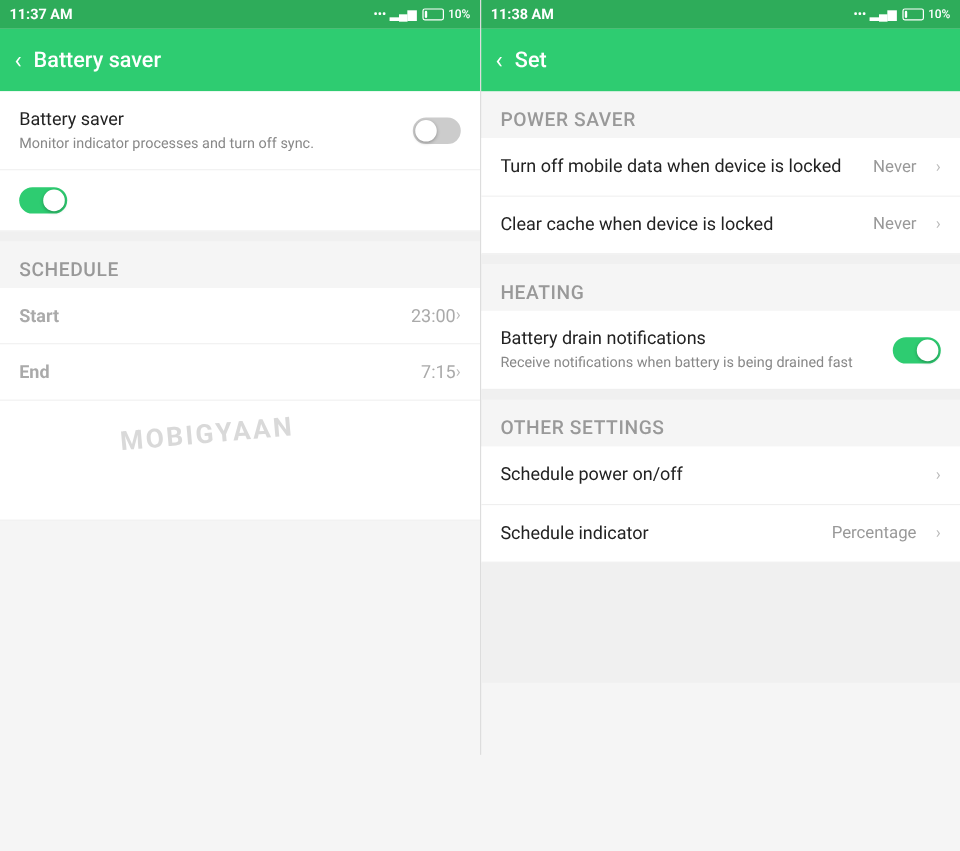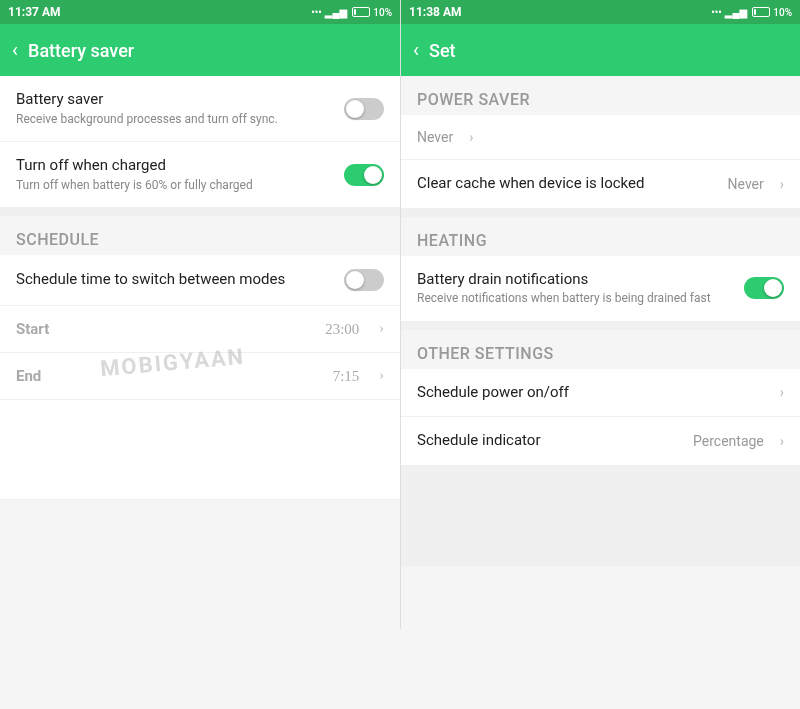--- a/index.html
+++ b/index.html
@@ -111,21 +111,21 @@
     
     .schedule-row {
       background: white;
       padding: 14px 16px;
       display: flex;
       align-items: center;
       justify-content: space-between;
       border-bottom: 1px solid #efefef;
     }
     .schedule-label { font-size: 15px; color: #aaa; font-weight: bold; }
-    .schedule-value { font-size: 15px; color: #aaa; display: flex; align-items: center; gap: 20px; font-family: Liberation Serif, serif; }
+    .schedule-value { font-size: 15px; color: #aaa; display: flex; align-items: center; gap: 0; }
 
     .empty-section { height: 100px; background: white; border-bottom: 1px solid #efefef; }
 
     
     .watermark-overlay {
       position: absolute;
       top: 350px;
       left: 100px;
       font-size: 22px;
       font-weight: bold;
@@ -156,49 +156,37 @@
   <div class="top-bar">
     <span class="back-arrow">‹</span>
     <span class="title">Battery saver</span>
   </div>
 
   <div class="content">
 
     <div class="settings-item">
       <div class="settings-item-text">
         <div class="settings-item-title">Battery saver</div>
-        <div class="settings-item-subtitle">Receive background processes and turn off sync.</div>
+        <div class="settings-item-subtitle">Monitor indicator processes and turn off sync.</div>
       </div>
       <div class="toggle off">
         <div class="toggle-knob"></div>
       </div>
     </div>
 
     <div class="settings-item">
-      <div class="settings-item-text">
-        <div class="settings-item-title">Turn off when charged</div>
-        <div class="settings-item-subtitle">Turn off when battery is 60% or fully charged</div>
-      </div>
       <div class="toggle on">
         <div class="toggle-knob"></div>
       </div>
     </div>
 
     <div class="divider"></div>
 
     <div class="section-label">SCHEDULE</div>
 
-    <div class="settings-item">
-      <div class="settings-item-text">
-        <div class="settings-item-title">Schedule time to switch between modes</div>
-      </div>
-      <div class="toggle off">
-        <div class="toggle-knob"></div>
-      </div>
-    </div>
 
     <div class="schedule-row">
       <span class="schedule-label">Start</span>
       <span class="schedule-value">
         <span>23:00</span>
         <span class="chevron">›</span>
       </span>
     </div>
 
     <div class="schedule-row">
@@ -230,20 +218,23 @@
   <div class="top-bar">
     <span class="back-arrow">‹</span>
     <span class="title">Set</span>
   </div>
 
   <div class="content">
 
     <div class="section-label">POWER SAVER</div>
 
     <div class="settings-item">
+      <div class="settings-item-text">
+        <div class="settings-item-title">Turn off mobile data when device is locked</div>
+      </div>
       <div class="row-value">
         <span class="row-value-text">Never</span>
         <span class="chevron">›</span>
       </div>
     </div>
 
     <div class="settings-item">
       <div class="settings-item-text">
         <div class="settings-item-title">Clear cache when device is locked</div>
       </div>

